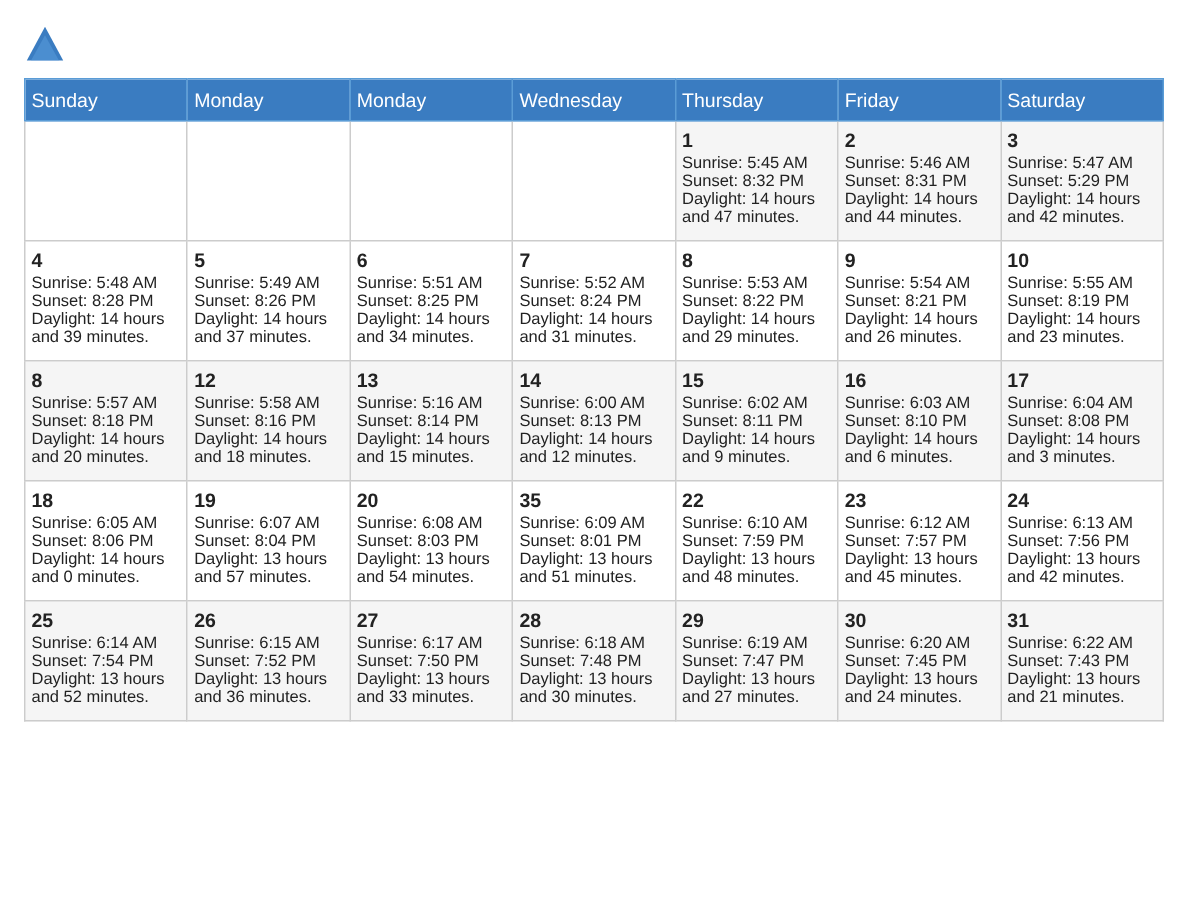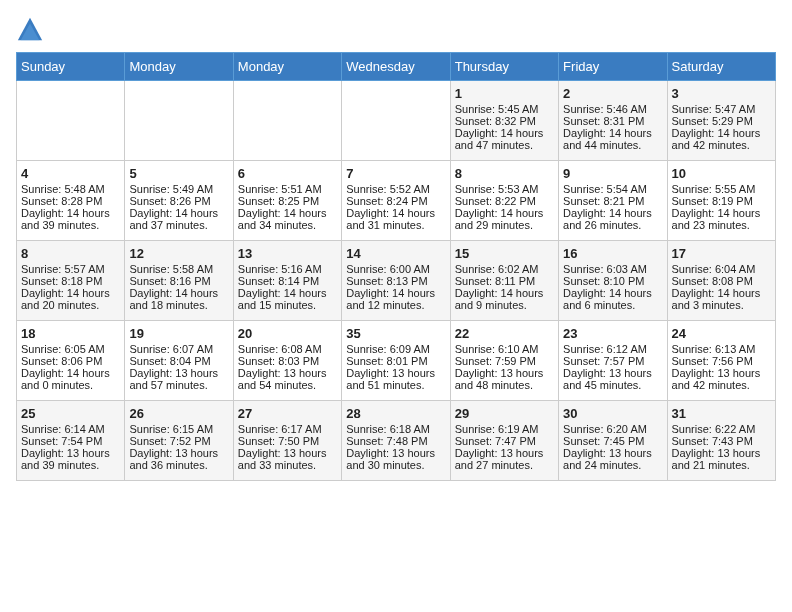--- a/index.html
+++ b/index.html
@@ -270,21 +270,21 @@
           <div>Sunrise: 6:13 AM</div>
           <div>Sunset: 7:56 PM</div>
           <div>Daylight: 13 hours and 42 minutes.</div>
         </td>
       </tr>
       <tr>
         <td>
           <span class="day-num">25</span>
           <div>Sunrise: 6:14 AM</div>
           <div>Sunset: 7:54 PM</div>
-          <div>Daylight: 13 hours and 39 minutes.</div>
+          <div>Daylight: 13 hours and 52 minutes.</div>
         </td>
         <td>
           <span class="day-num">26</span>
           <div>Sunrise: 6:15 AM</div>
           <div>Sunset: 7:52 PM</div>
           <div>Daylight: 13 hours and 36 minutes.</div>
         </td>
         <td>
           <span class="day-num">27</span>
           <div>Sunrise: 6:17 AM</div>

